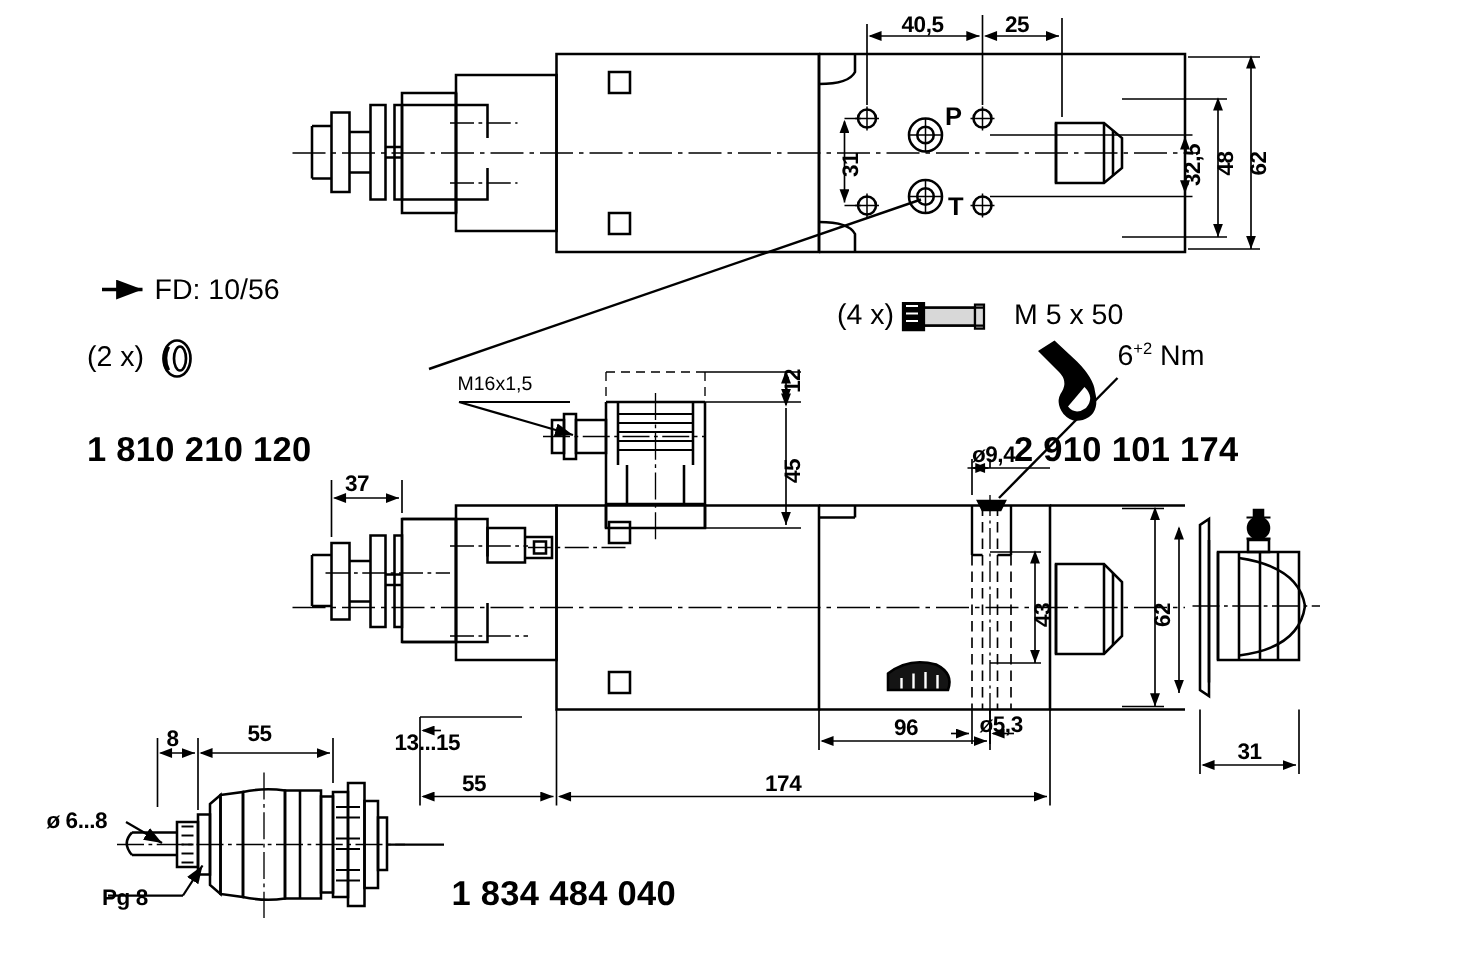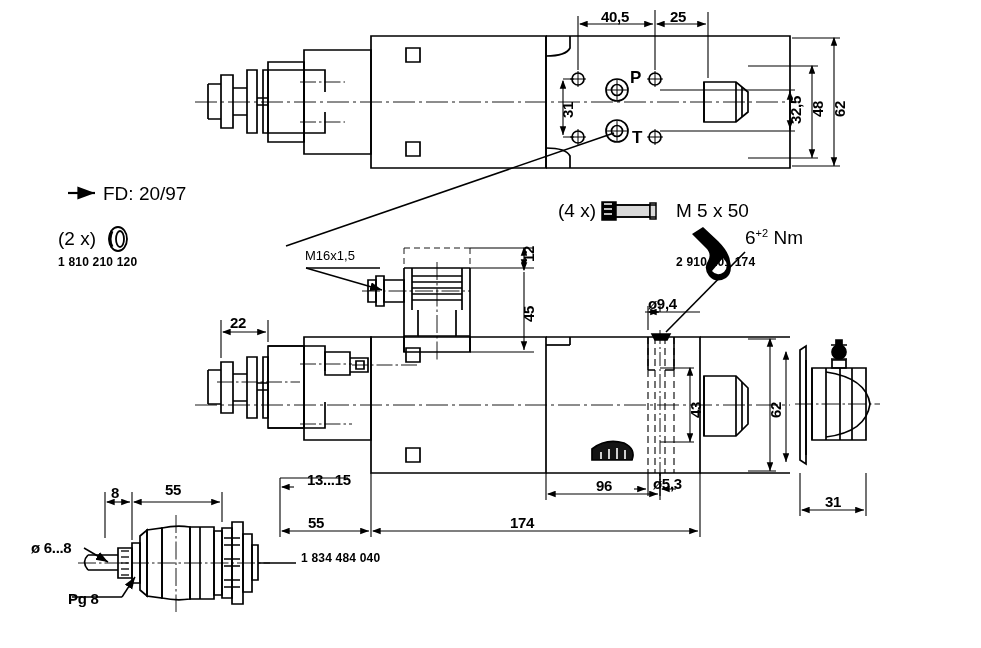--- a/index.html
+++ b/index.html
@@ -27,21 +27,21 @@
     position: absolute;
     color: #000000;
     font-family: "Liberation Sans", sans-serif;
     white-space: nowrap;
     line-height: 1;
   }
   .dim  { font-size: 15px; font-weight: 700; letter-spacing: -0.3px; }
   .dimv { font-size: 15px; font-weight: 700; letter-spacing: -0.3px;
           transform-origin: left top; transform: rotate(-90deg); }
   .note { font-size: 19px; font-weight: 400; }
-  .pn   { font-size: 12px; font-weight: 700; letter-spacing: 0.2px; }
+  .pn   { font-size: 23px; font-weight: 700; letter-spacing: 0.2px; margin-top: 32px; }
   .port { font-size: 17px; font-weight: 700; }
   .sup  { font-size: 11px; vertical-align: super; font-weight: 400; }
 </style>
 </head>
 <body>
 
 <div id="sheet">
 
   <svg width="981" height="648" viewBox="0 0 981 648">
     <defs>
@@ -397,44 +397,44 @@
   <span class="txt dim" style="left:601px; top:9px;">40,5</span>
   <span class="txt dim" style="left:670px; top:9px;">25</span>
   <span class="txt dimv" style="left:560px; top:118px;">31</span>
   <span class="txt dimv" style="left:788px; top:124px;">32,5</span>
   <span class="txt dimv" style="left:810px; top:117px;">48</span>
   <span class="txt dimv" style="left:832px; top:117px;">62</span>
 
   <span class="txt port" style="left:630px; top:69px;">P</span>
   <span class="txt port" style="left:632px; top:129px;">T</span>
 
-  <span class="txt note" style="left:103px; top:184px;">FD: 20/97</span>
+  <span class="txt note" style="left:103px; top:184px;">FD: 10/56</span>
 
   <span class="txt note" style="left:58px; top:229px;text-align:center;">(2 x)</span>
   <span class="txt pn" style="left:58px; top:256px;">1 810 210 120</span>
 
   <span class="txt note" style="left:558px; top:201px;">(4 x)</span>
   <span class="txt note" style="left:676px; top:201px;">M 5 x 50</span>
   <span class="txt note" style="left:745px; top:228px;">
     <span>6</span><span class="sup">+2</span>&nbsp;<span>Nm</span>
   </span>
   <span class="txt pn" style="left:676px; top:256px;">2 910 101 174</span>
 
   <span class="txt dimv" style="left:521px; top:262px;">12</span>
   <span class="txt dimv" style="left:521px; top:322px;">45</span>
   <span class="txt note" style="left:305px; top:249px; font-size:13px;">M16x1,5</span>
-  <span class="txt dim" style="left:230px; top:315px;">22</span>
+  <span class="txt dim" style="left:230px; top:315px;">37</span>
   <span class="txt dim" style="left:648px; top:296px;">ø9,4</span>
   <span class="txt dim" style="left:653px; top:476px;">ø5,3</span>
   <span class="txt dimv" style="left:688px; top:418px;">43</span>
   <span class="txt dimv" style="left:768px; top:418px;">62</span>
   <span class="txt dim" style="left:596px; top:478px;">96</span>
   <span class="txt dim" style="left:510px; top:515px;">174</span>
   <span class="txt dim" style="left:308px; top:515px;">55</span>
-  <span class="txt dim" style="left:263px; top:472px;margin-left:44px;">13...15</span>
+  <span class="txt dim" style="left:263px; top:488px;">13...15</span>
   <span class="txt dim" style="left:825px; top:494px;">31</span>
 
   <span class="txt dim" style="left:111px; top:485px;">8</span>
   <span class="txt dim" style="left:165px; top:482px;">55</span>
   <span class="txt dim" style="left:31px; top:540px;">ø 6...8</span>
   <span class="txt dim" style="left:68px; top:591px;">Pg 8</span>
   <span class="txt pn" style="left:301px; top:552px;">1 834 484 040</span>
 
 </div>
 

